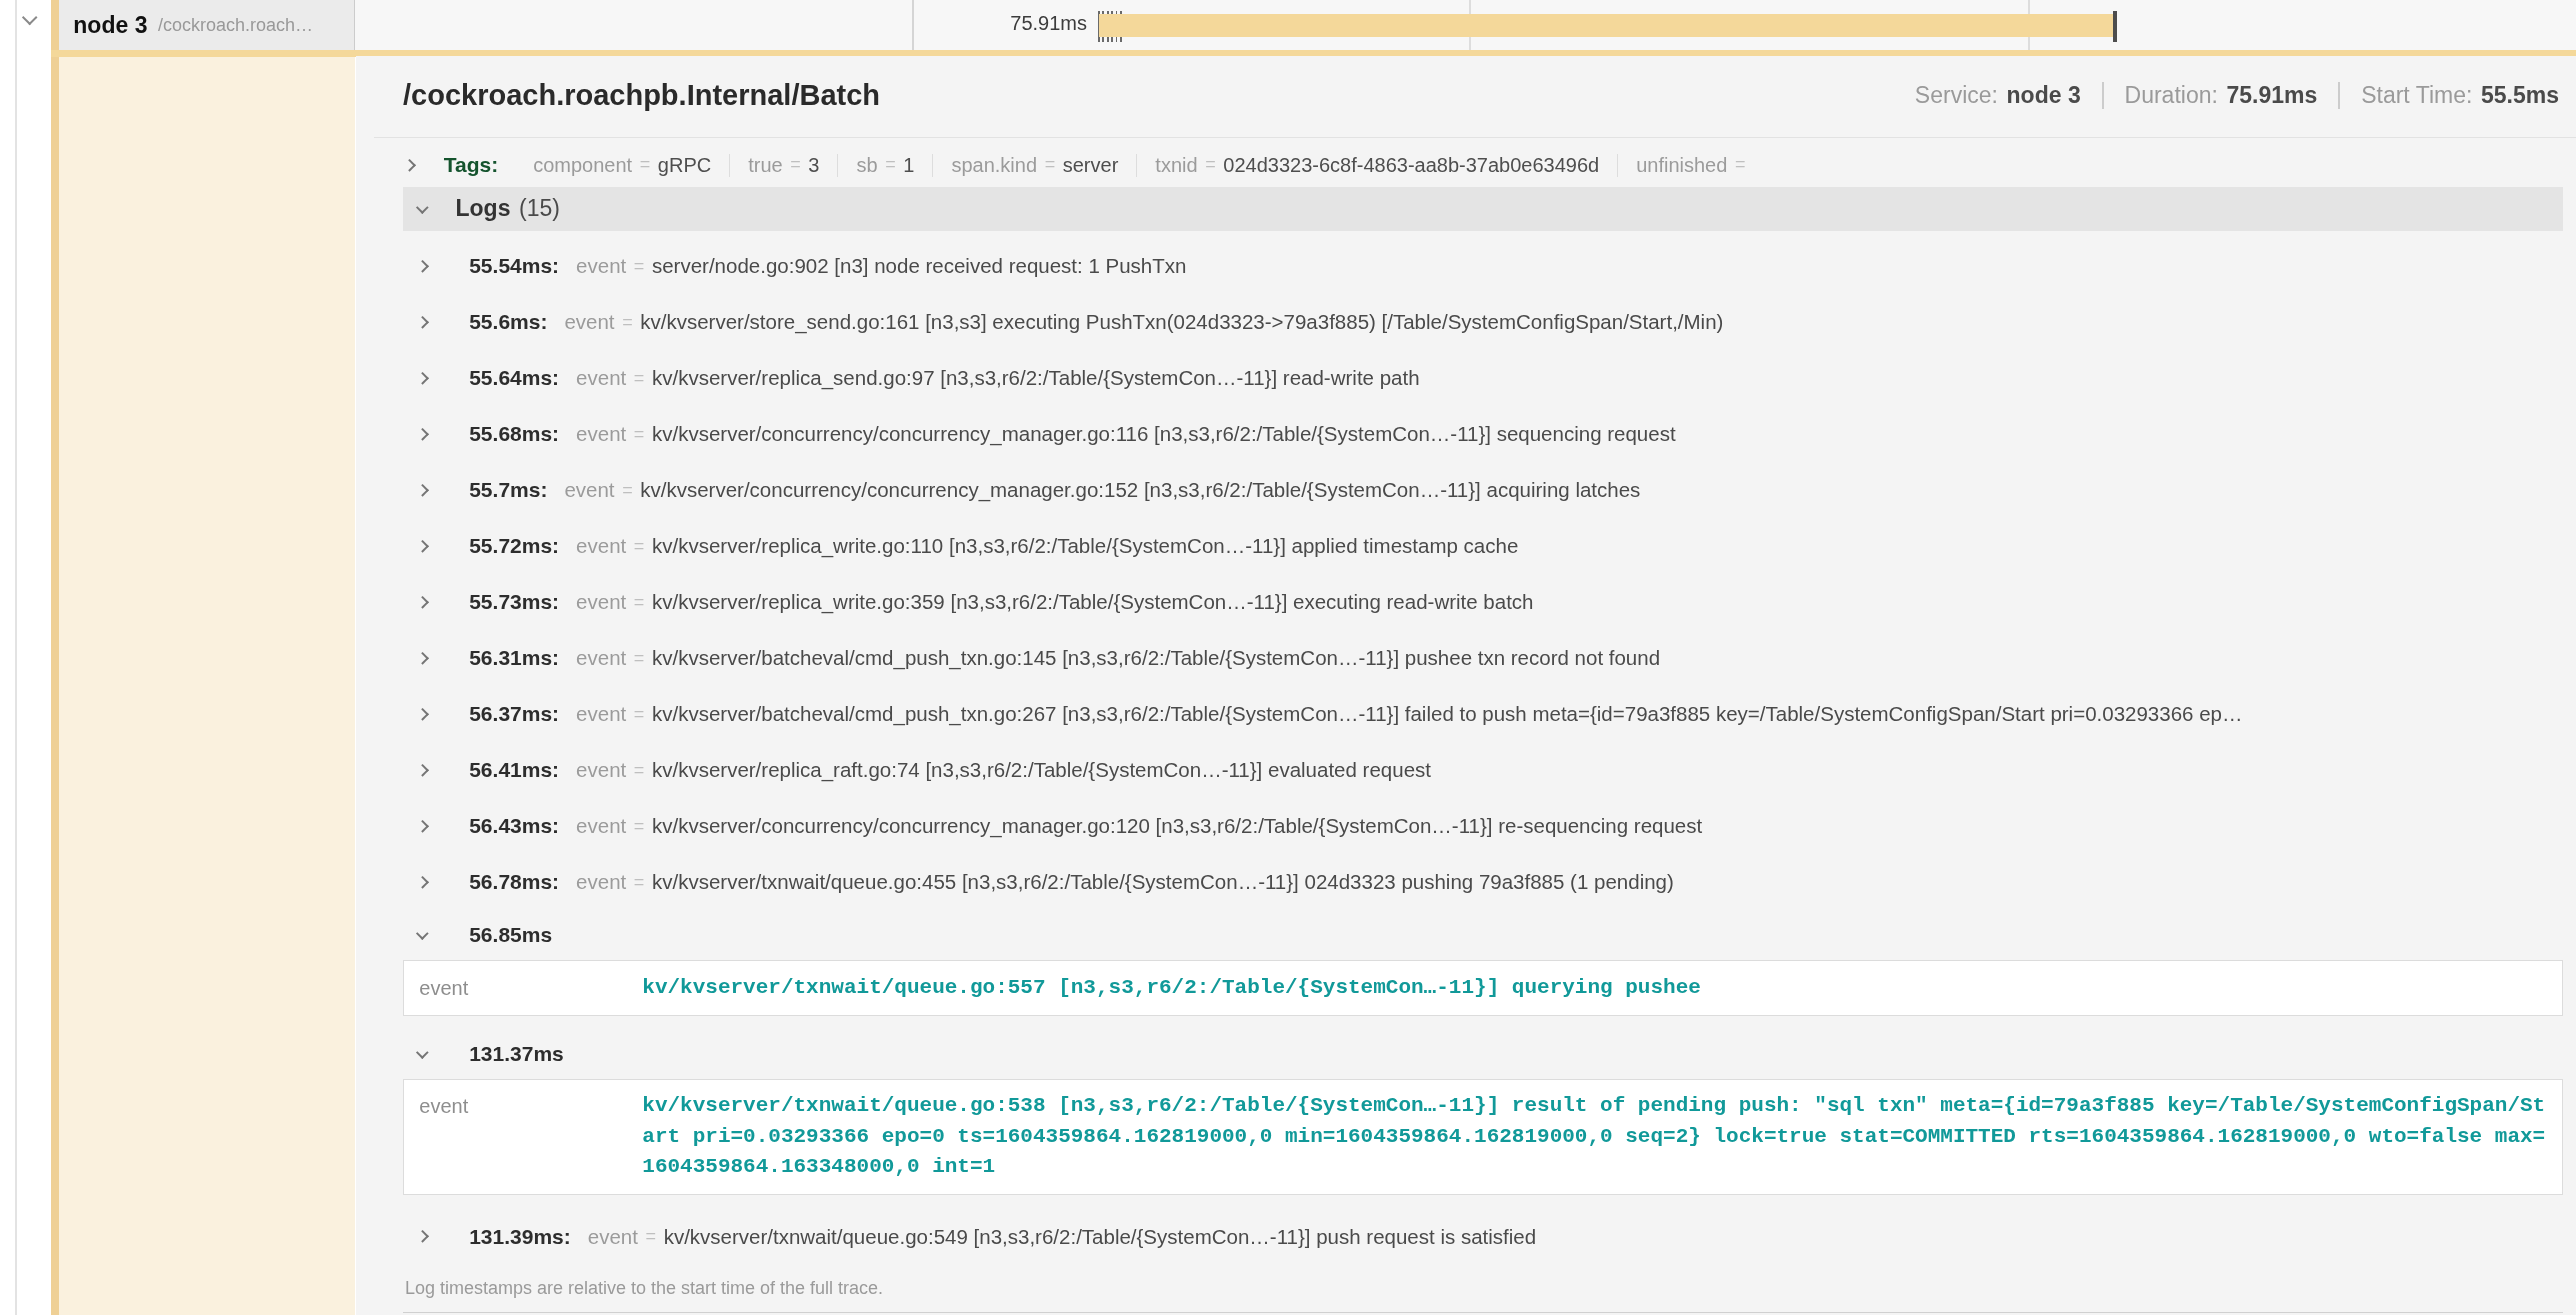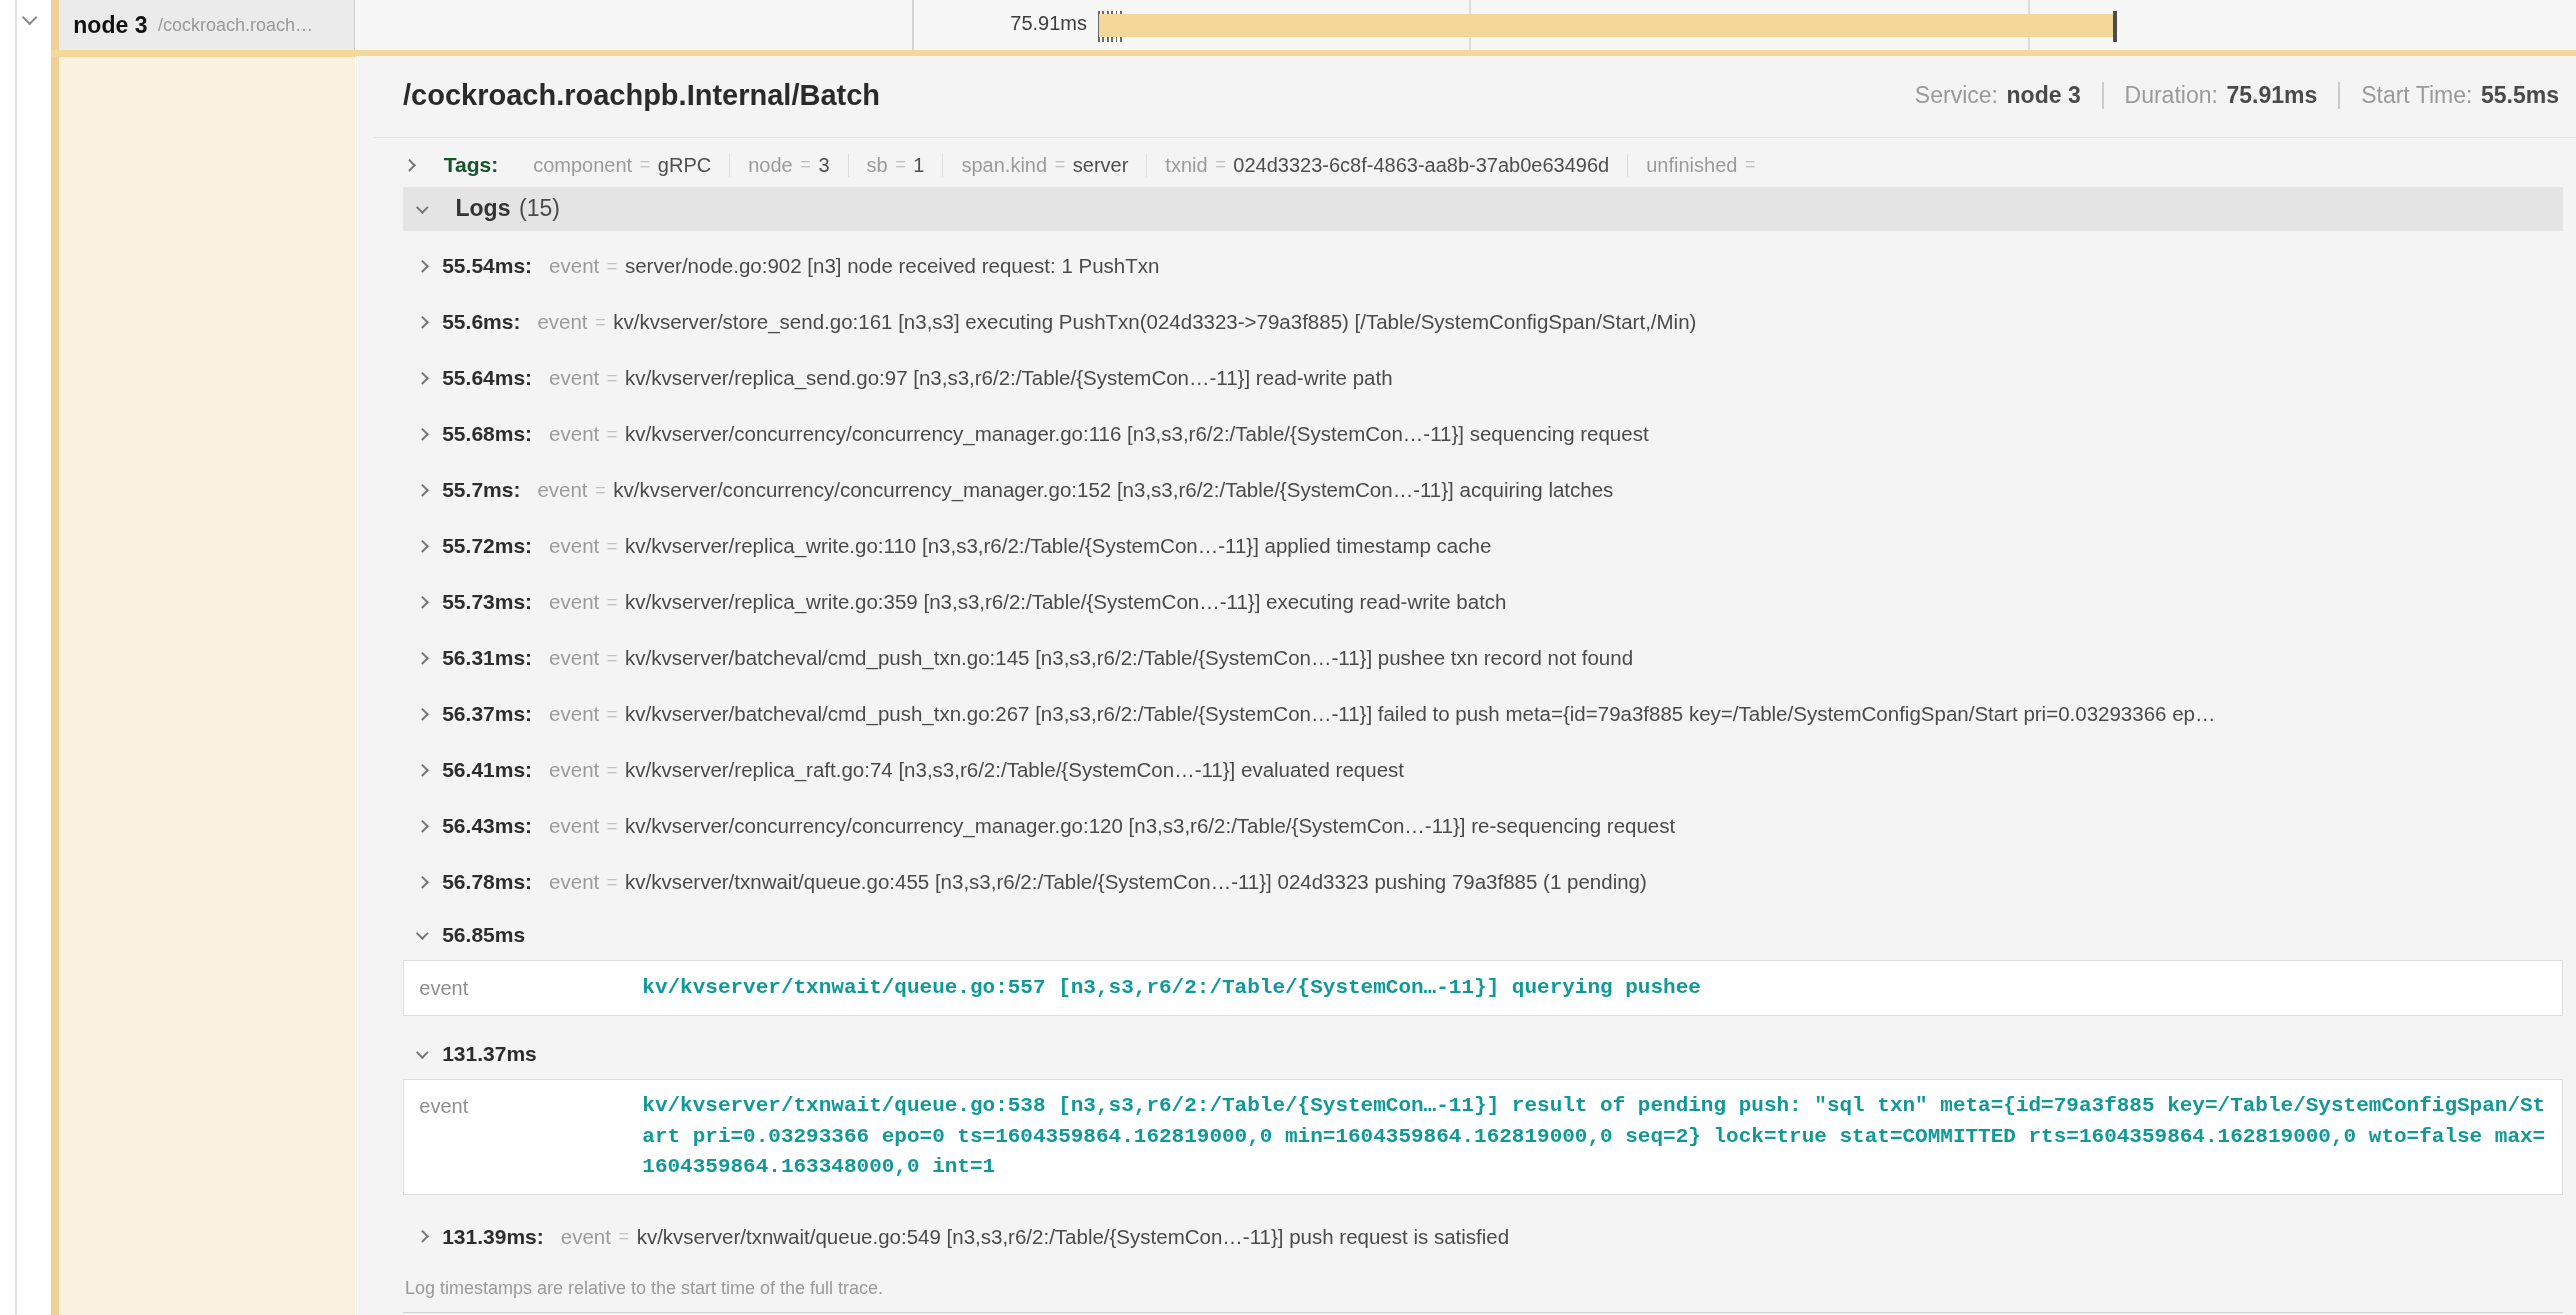--- a/index.html
+++ b/index.html
@@ -65,21 +65,21 @@
 
   .logs { margin: 0 13.3px 0 29px; border-bottom: 1.9px solid #d0d0d0; }
   .logs-header { height: 44px; background: #e4e4e4; display: flex; align-items: center;
                  padding-left: 15.3px; font-size: 23px; color: #333; }
   .logs-title { font-weight: 700; margin: 0 8.6px 0 13.3px; }
   .logs-count { color: #4a4a4a; }
 
   .log-list { padding-top: 7.6px; }
   .log-row { height: 56px; display: flex; align-items: center; padding-left: 15.3px;
              font-size: 20.5px; white-space: nowrap; overflow: hidden; }
-  .log-time { font-weight: 700; color: #2d2d2d; font-size: 21px; margin-right: 17px; }
+  .log-time { font-weight: 700; color: #2d2d2d; font-size: 21px; margin-right: 17px; margin-left: 27px; }
   .log-key { color: #9b9b9b; }
   .log-val { color: #4a4a4a; }
 
   .log-group-header { height: 50px; display: flex; align-items: center; padding-left: 15.3px; }
   .log-kv { background: #fff; border: 1.9px solid #dcdcdc; display: flex; align-items: flex-start;
             padding: 11.4px 15.3px; margin-bottom: 13.3px; }
   .kv-key { width: 223px; flex: none; color: #8e8e8e; font-size: 20px; line-height: 30.5px; }
   .kv-val { font-family: "Liberation Mono", monospace; font-size: 21px; line-height: 30.5px;
             color: var(--log-value-teal, #119999); font-weight: 700;
             max-width: 1907px; word-break: break-all; white-space: pre-wrap; }
@@ -146,21 +146,21 @@
   </div>
 
   <div class="tags-row">
     <span class="chev right"></span>
     <span class="tags-label">Tags:</span>
     <span class="tags-list"><span class="tag-item">
           <span class="tag-key">component</span>
           <span class="eq">=</span>
           <span class="tag-val">gRPC</span>
         </span><span class="tag-item">
-          <span class="tag-key">node</span>
+          <span class="tag-key">true</span>
           <span class="eq">=</span>
           <span class="tag-val">3</span>
         </span><span class="tag-item">
           <span class="tag-key">sb</span>
           <span class="eq">=</span>
           <span class="tag-val">1</span>
         </span><span class="tag-item">
           <span class="tag-key">span.kind</span>
           <span class="eq">=</span>
           <span class="tag-val">server</span>

